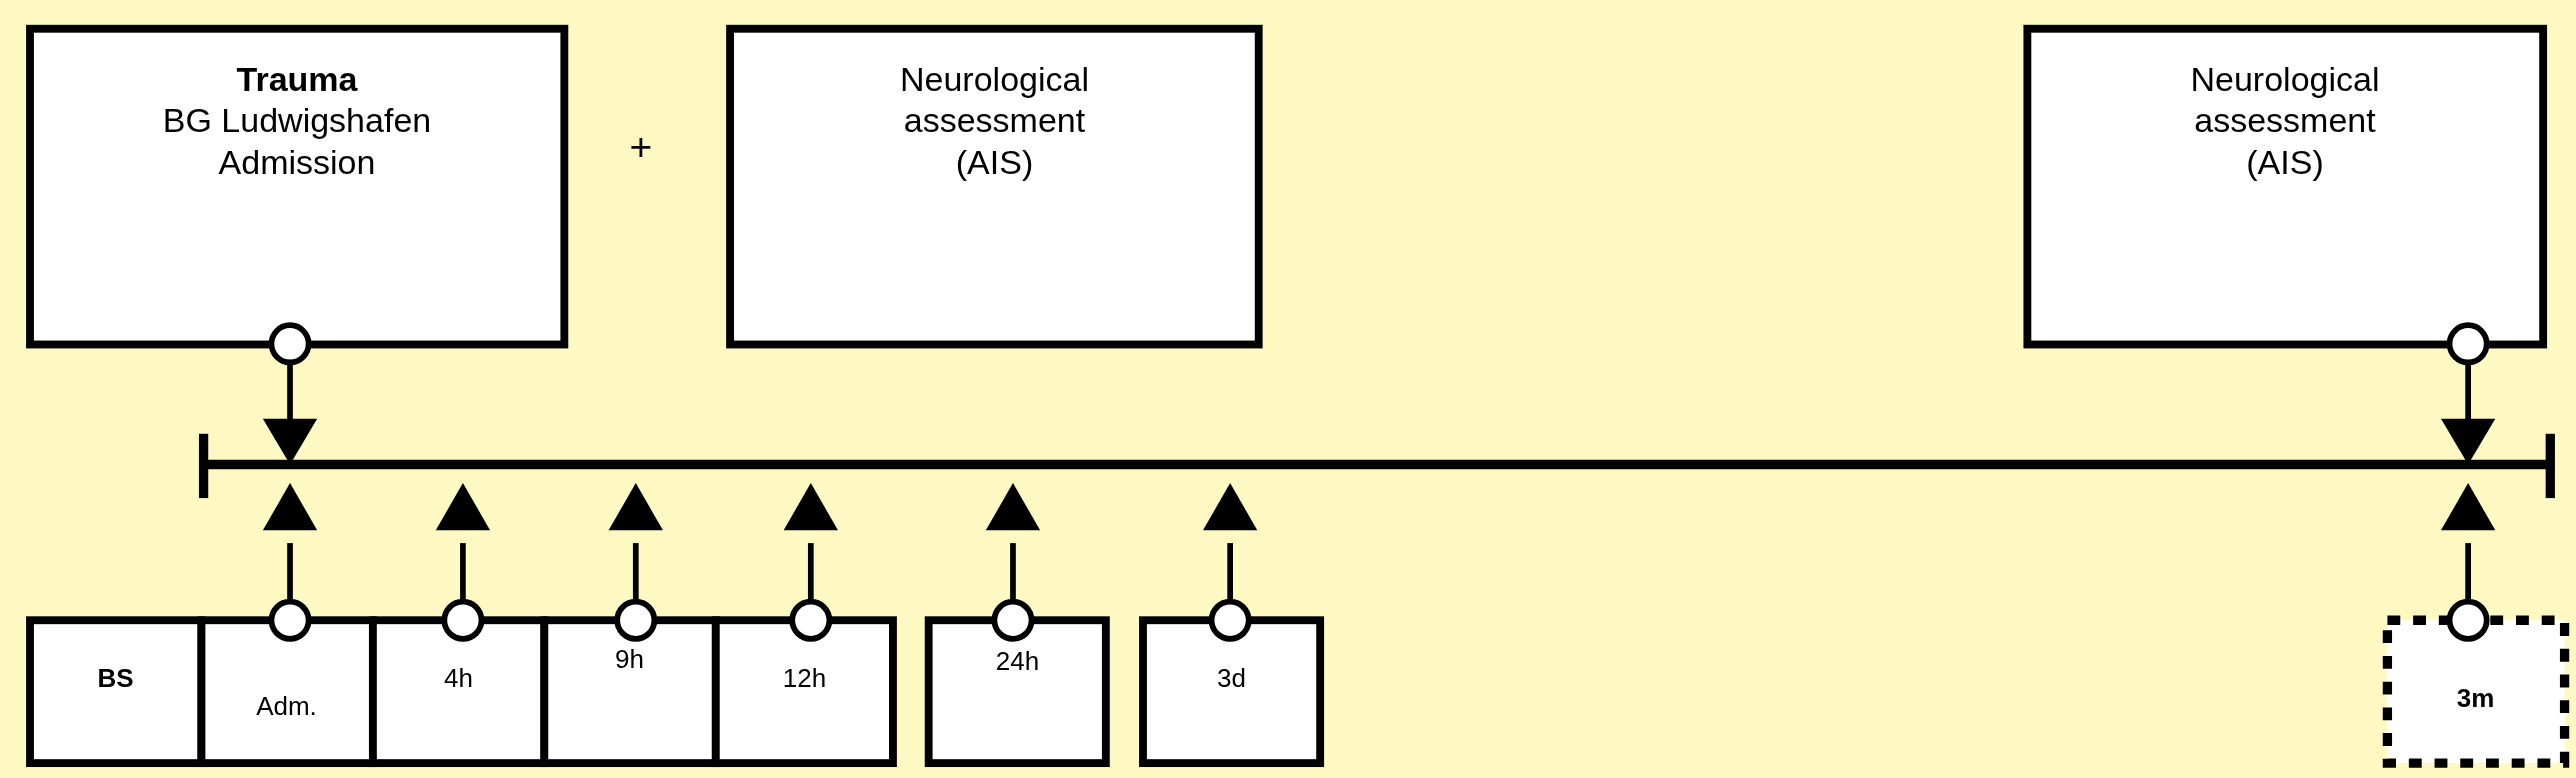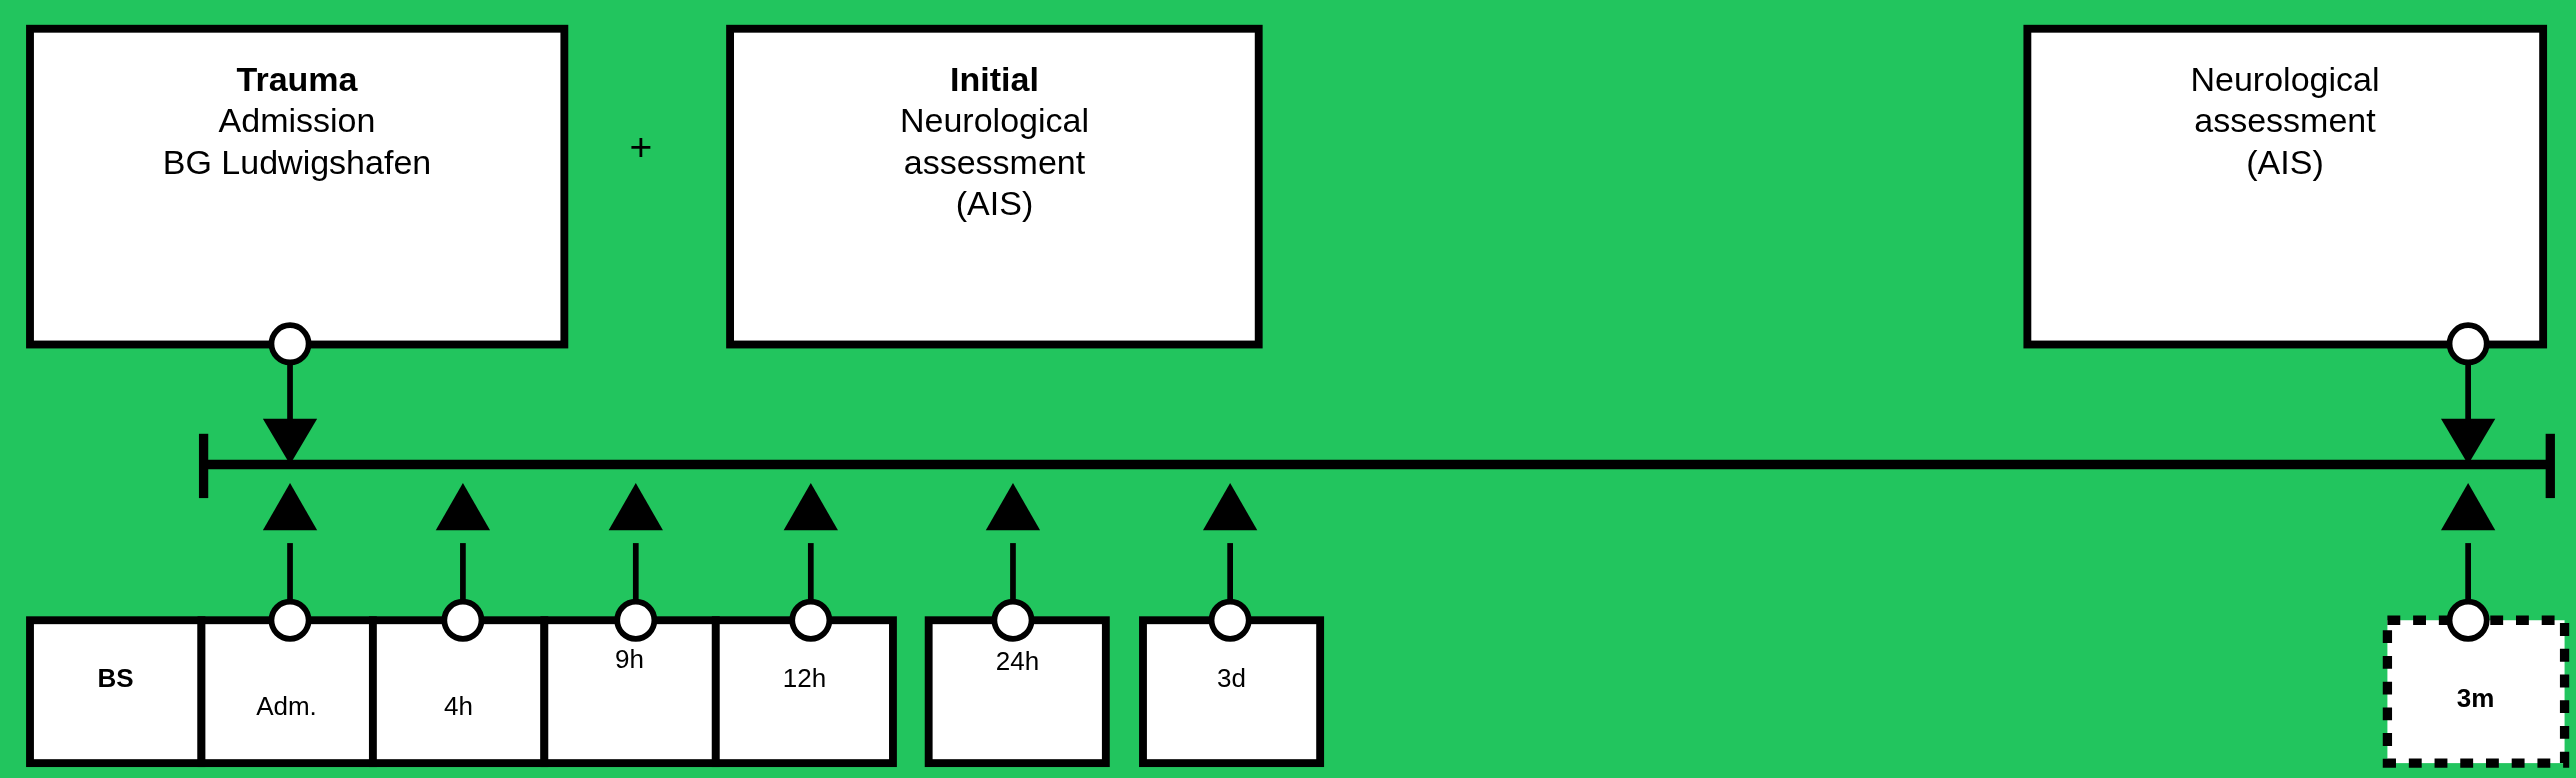--- a/index.html
+++ b/index.html
@@ -5,21 +5,21 @@
 <style>
   html, body {
     margin: 0;
     padding: 0;
     background: #ffffff;
   }
   #canvas {
     position: relative;
     width: 2576px;
     height: 779px;
-    background: #22c55e;
+    background: #fef9c3;
     font-family: "Liberation Sans", sans-serif;
     overflow: hidden;
   }
   #diagram-svg {
     position: absolute;
     left: 0;
     top: 0;
     width: 2576px;
     height: 779px;
     display: block;
@@ -119,44 +119,43 @@
 
     <rect x="3342" y="868" width="248" height="200" fill="#ffffff" stroke="#000000" stroke-width="13" stroke-dasharray="18 18"></rect>
     <line x1="3455" y1="868" x2="3455" y2="760" stroke="#000000" stroke-width="8"></line>
     <polygon points="3455,676 3417,742 3493,742" fill="#000000"></polygon>
     <circle cx="3455" cy="868" r="26" fill="#ffffff" stroke="#000000" stroke-width="8"></circle>
 
   </svg>
 
   <div class="box-text top-box-text" style="left:30px; top:59px; width:534px;">
     <span class="title-line">Trauma</span>
+    <span class="body-line">BG Ludwigshafen</span>
     <span class="body-line">Admission</span>
-    <span class="body-line">BG Ludwigshafen</span>
   </div>
 
   <div class="plus-sign" style="left:616px; top:127px; width:50px;">+</div>
 
   <div class="box-text top-box-text" style="left:730px; top:59px; width:529px;">
-    <span class="title-line">Initial</span>
     <span class="body-line">Neurological</span>
     <span class="body-line">assessment</span>
     <span class="body-line">(AIS)</span>
   </div>
 
   <div class="box-text top-box-text" style="left:2027px; top:59px; width:516px;">
     <span class="body-line">Neurological</span>
     <span class="body-line">assessment</span>
     <span class="body-line">(AIS)</span>
   </div>
 
   <div class="box-text tl-box-text bold" style="left:30px; top:663px; width:171px;">BS</div>
 
   <div class="box-text tl-box-text" style="left:201px; top:663px; width:171px;margin-top:28px;">Adm.</div>
 
-  <div class="box-text tl-box-text" style="left:373px; top:663px; width:171px;margin-top:28px;">4h</div>
+  <div class="box-text tl-box-text" style="left:373px; top:663px; width:171px;">4h</div>
 
   <div class="box-text tl-box-text" style="left:544px; top:644px; width:171px;">9h</div>
 
   <div class="box-text tl-box-text" style="left:716px; top:663px; width:177px;">12h</div>
 
   <div class="box-text tl-box-text" style="left:929px; top:646px; width:177px;">24h</div>
 
   <div class="box-text tl-box-text" style="left:1143px; top:663px; width:177px;">3d</div>
 
   <div class="box-text tl-box-text" style="left:2387px; top:683px; width:177px;font-weight:bold;">3m</div>

